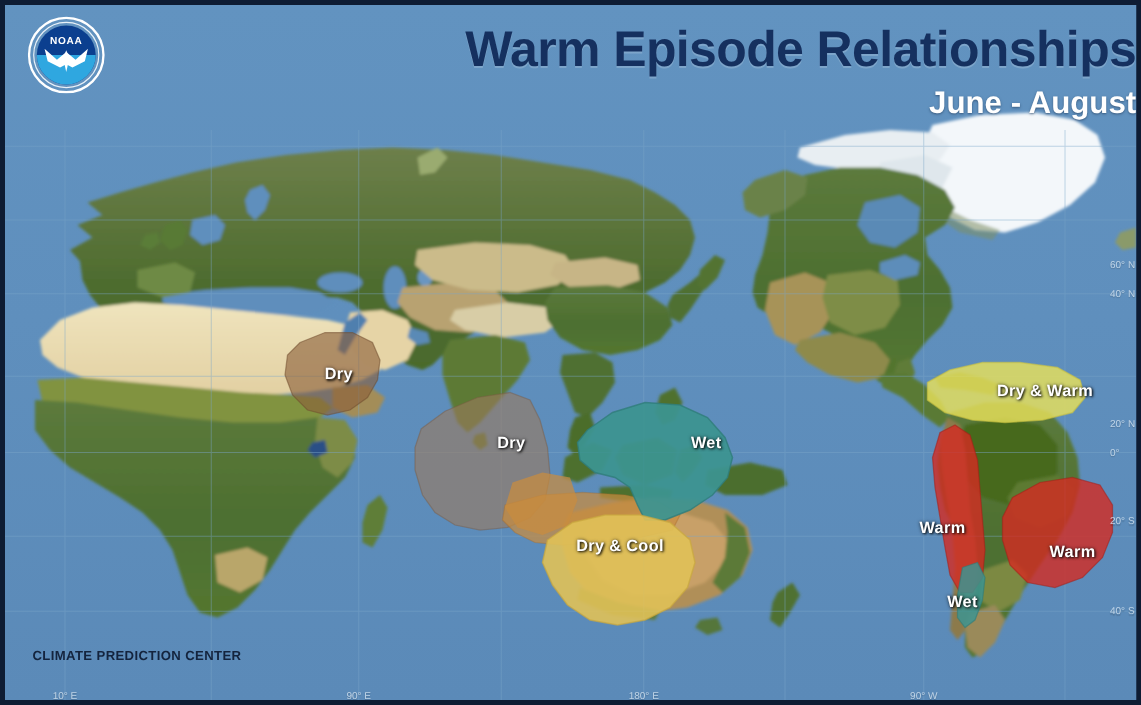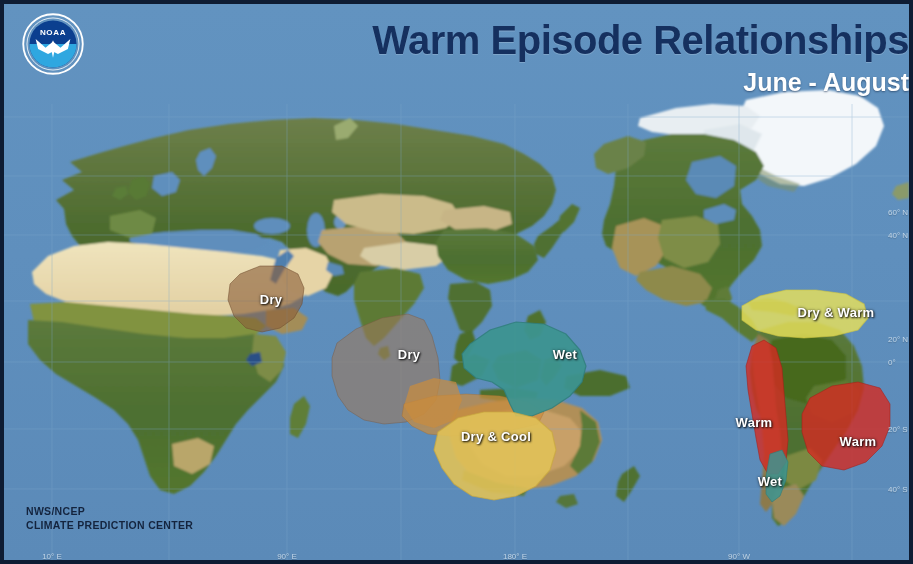--- a/index.html
+++ b/index.html
@@ -344,29 +344,28 @@
     <div class="rlabel" style="left:750px;top:418px;">Warm</div>
     <div class="rlabel" style="left:854px;top:437px;">Warm</div>
     <div class="rlabel" style="left:766px;top:477px;">Wet</div>
   </div>
 
   <div>
     <div class="latlab" style="left:884px;top:172px;margin-top:36px;">60° N</div>
     <div class="latlab" style="left:884px;top:231px;text-align:center;">40° N</div>
     <div class="latlab" style="left:884px;top:297px;margin-top:38px;">20° N</div>
     <div class="latlab" style="left:884px;top:358px;">0°</div>
-    <div class="latlab" style="left:884px;top:425px;">20° S</div>
+    <div class="latlab" style="left:884px;top:413px;">20° S</div>
     <div class="latlab" style="left:884px;top:485px;">40° S</div>
   </div>
 
   <div>
     <div class="lonlab" style="left:48px;top:548px;">10° E</div>
     <div class="lonlab" style="left:283px;top:548px;">90° E</div>
     <div class="lonlab" style="left:511px;top:548px;">180° E</div>
     <div class="lonlab" style="left:735px;top:548px;">90° W</div>
   </div>
 
   <div class="credit">
-    <div>NWS/NCEP</div>
     <div>CLIMATE PREDICTION CENTER</div>
   </div>
 
 </div>
 
 </body></html>

